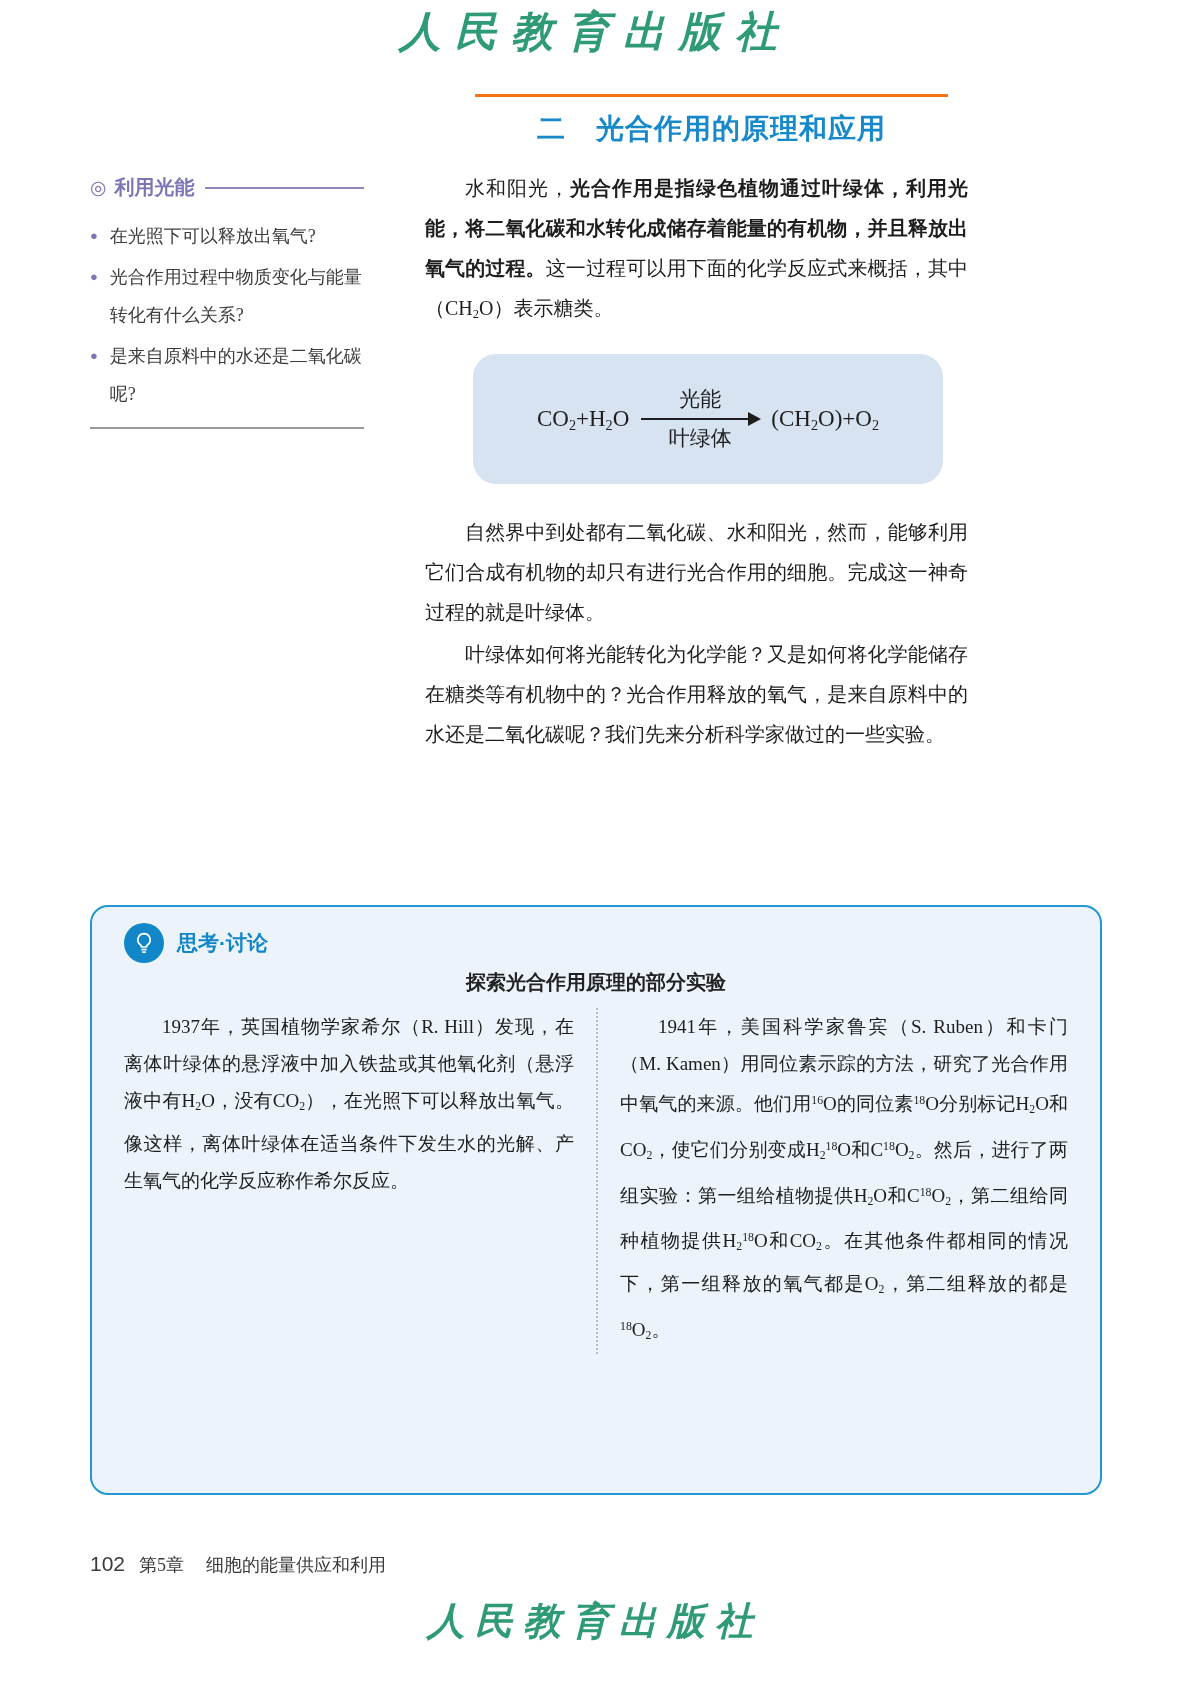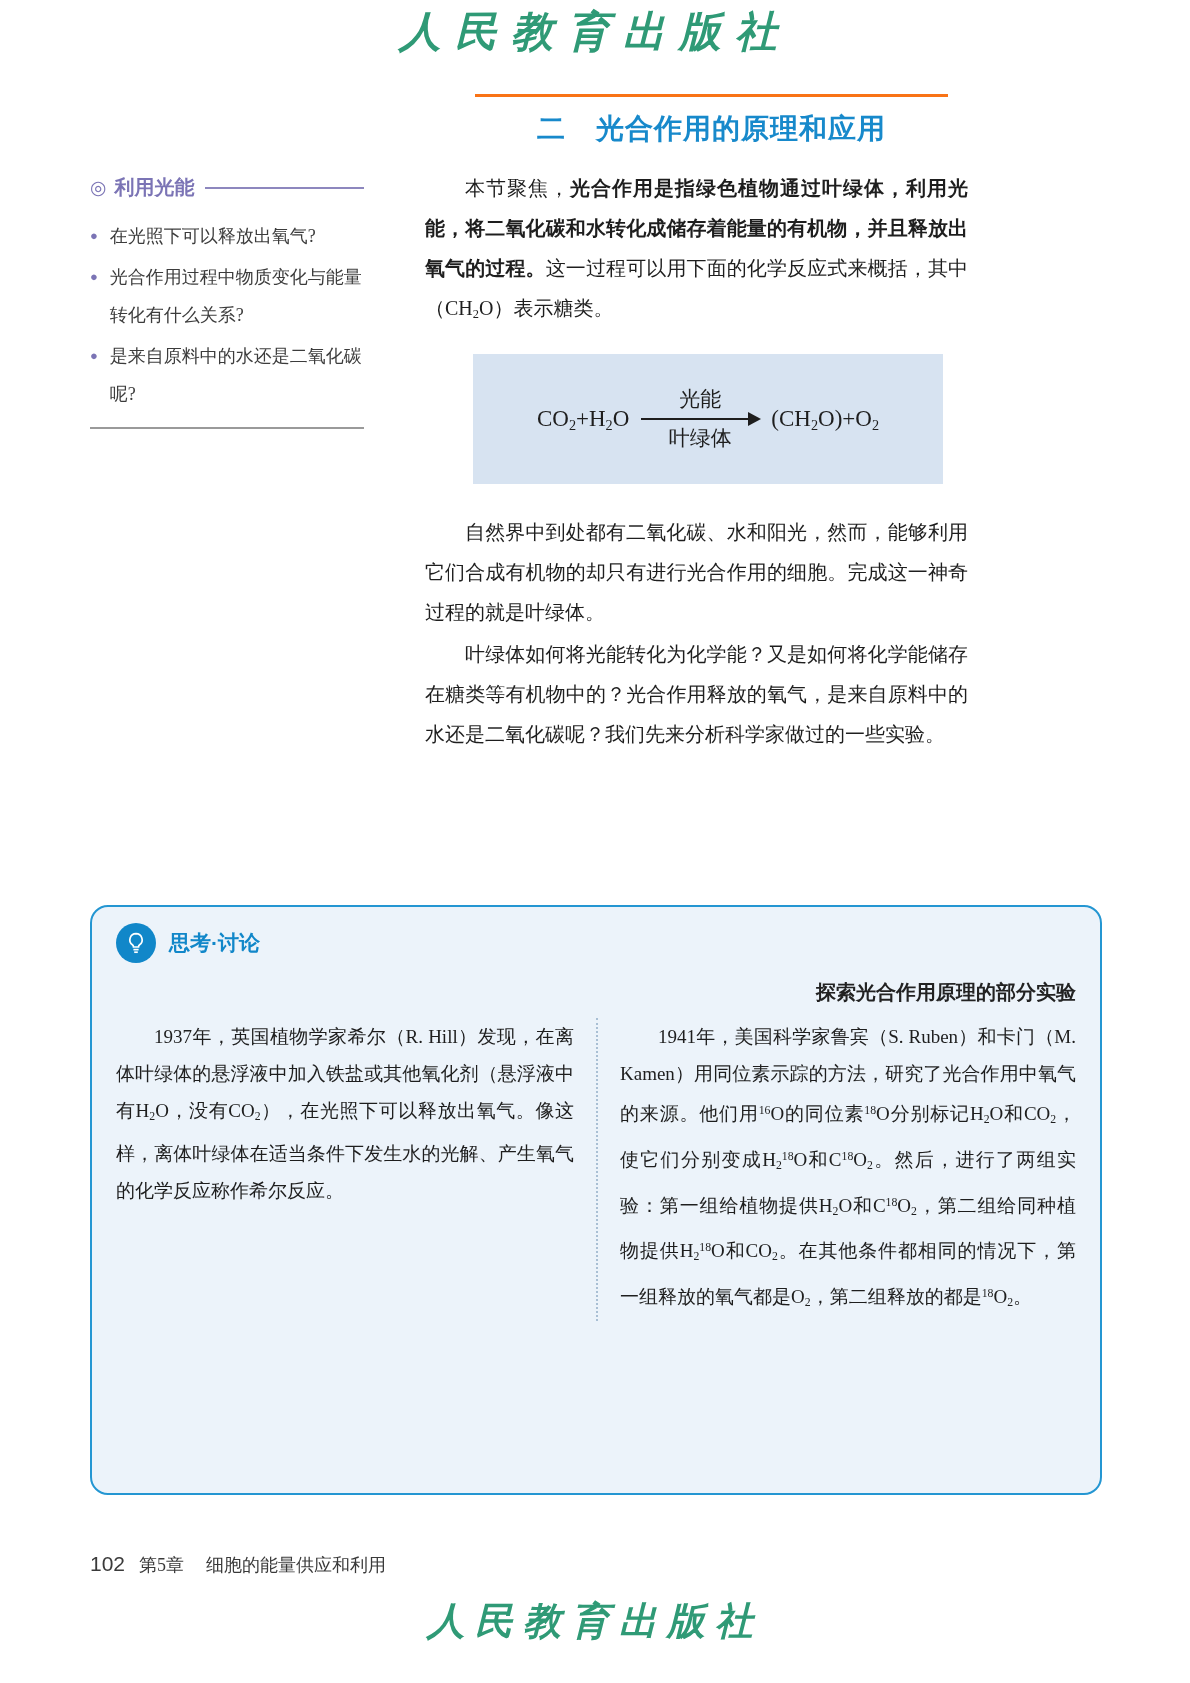--- a/index.html
+++ b/index.html
@@ -45,48 +45,48 @@
   .p-nature{margin-top:28px !important;}
   .sub-heading{
     margin:20px 0 8px 44px;color:#1789cb;
     font-family:"Liberation Sans","DejaVu Sans",sans-serif;
     font-weight:bold;font-size:21px;
   }
   .p-questions{margin-top:2px !important;}
   
   .equation-box{
     margin:20px 25px 0 48px;width:470px;height:130px;background:#d7e3f1;
-    display:flex;align-items:center;justify-content:center;
+    display:flex;align-items:center;justify-content:center;border-radius:23px;
   }
   .equation{display:flex;align-items:center;font-size:23px;line-height:1.2;text-indent:0;}
   .arrow-group{display:flex;flex-direction:column;align-items:center;margin:0 12px;font-size:21px;}
   .arrow{position:relative;width:118px;height:2px;background:#1e1e1e;margin:6px 0;}
   .arrow::after{
     content:"";position:absolute;right:-2px;top:-6px;width:0;height:0;
     border-left:13px solid #1e1e1e;border-top:7px solid transparent;border-bottom:7px solid transparent;
   }
   sub{font-size:0.62em;vertical-align:-0.25em;}
   sup{font-size:0.62em;vertical-align:0.5em;}
   
   .think-box{
     position:absolute;left:90px;top:905px;width:1012px;height:590px;box-sizing:border-box;
     background:#ecf3fa;border:2.5px solid #2496d2;border-radius:18px;
-    padding:16px 24px 18px;font-size:19px;
+    padding:16px 32px 18px;font-size:19px;
   }
   .tb-header{display:flex;align-items:center;}
   .tb-icon{
     width:40px;height:40px;border-radius:50%;background:#1187c9;flex:0 0 auto;
     display:flex;align-items:center;justify-content:center;
   }
   .tb-label{
     margin-left:13px;color:#1187c9;font-family:"Liberation Sans","DejaVu Sans",sans-serif;
     font-weight:bold;font-size:21px;
   }
   .tb-title{
-    text-align:right;margin-top:16px;color:#222;
+    text-align:center;margin-top:6px;color:#222;
     font-family:"Liberation Sans","DejaVu Sans",sans-serif;font-weight:bold;font-size:20px;
   }
   .tb-cols{display:flex;margin-top:12px;}
   .tb-col{width:50%;box-sizing:border-box;line-height:37px;text-align:justify;}
   .tb-col p{margin:0;text-indent:2em;}
   .tb-col-left{padding-right:22px;}
   .tb-col-right{padding-left:22px;border-left:2px dotted #a9bfd4;}
   
   .footer{position:absolute;left:90px;top:1552px;font-size:18px;color:#3a3a3a;}
   .footer .pg{font-family:"Liberation Sans","DejaVu Sans",sans-serif;font-size:21px;margin-right:14px;}
@@ -120,21 +120,21 @@
       </li>
       <li>
         <span class="bullet">●</span>
         <span>是来自原料中的水还是二氧化碳呢?</span>
       </li>
     </ul>
     <div class="focus-divider"></div>
   </aside>
 
   <div class="main-col">
-    <p><span>本节聚焦，</span><span class="bold-seg">光合作用是指绿色植物通过叶绿体，利用光能，将二氧化碳和水转化成储存着能量的有机物，并且释放出氧气的过程。</span><span>这一过程可以用下面的化学反应式来概括，其中（CH<sub>2</sub>O）表示糖类。</span></p>
+    <p><span>水和阳光，</span><span class="bold-seg">光合作用是指绿色植物通过叶绿体，利用光能，将二氧化碳和水转化成储存着能量的有机物，并且释放出氧气的过程。</span><span>这一过程可以用下面的化学反应式来概括，其中（CH<sub>2</sub>O）表示糖类。</span></p>
 
     <div class="equation-box">
       <div class="equation">
         <span>CO<sub>2</sub>+H<sub>2</sub>O</span>
         <span class="arrow-group">
           <span>光能</span>
           <span class="arrow"></span>
           <span>叶绿体</span>
         </span>
         <span>(CH<sub>2</sub>O)+O<sub>2</sub></span>

